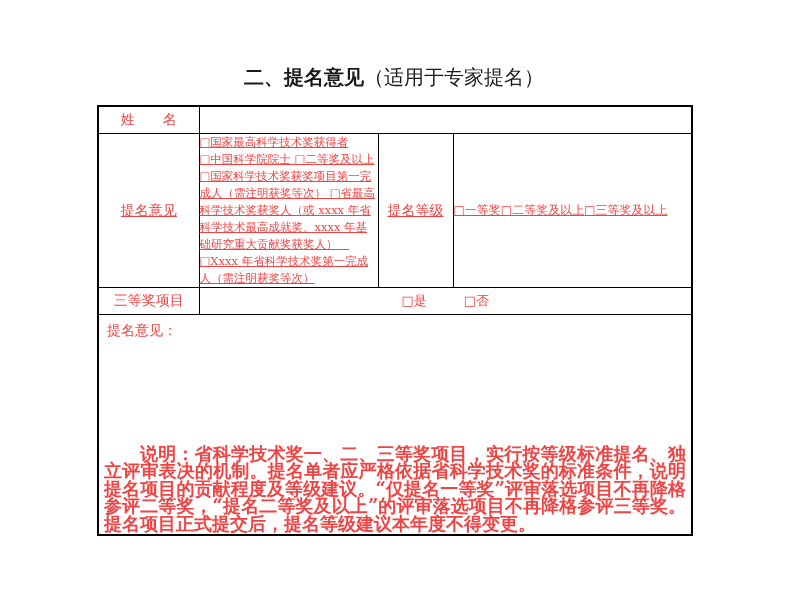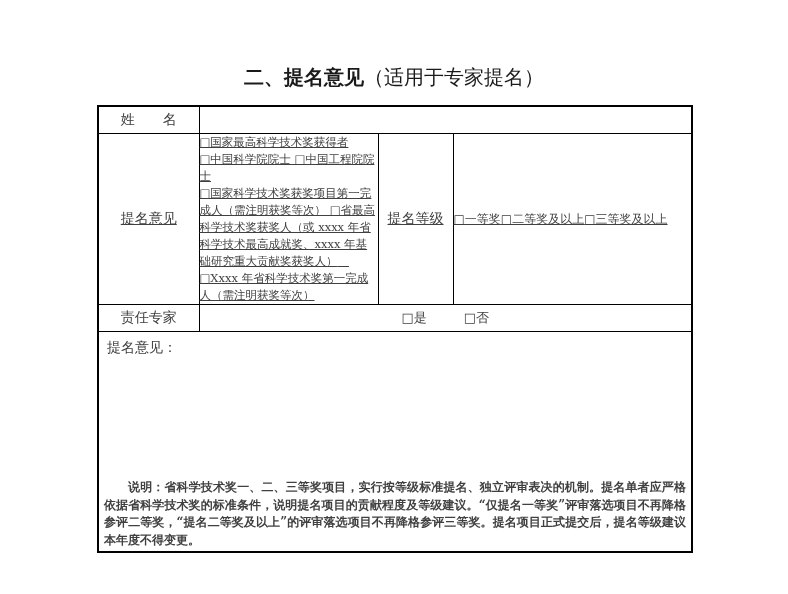--- a/index.html
+++ b/index.html
@@ -39,21 +39,21 @@
     top: 105px;
     width: 594px;
     border-collapse: collapse;
     table-layout: fixed;
     border: 2px solid #000000;
     font-family: "DejaVu Serif", "Liberation Serif", serif;
   }
   table.form td {
     border: 1px solid #000000;
     padding: 0;
-    color: #404040;
+    color: #ef4444;
   }
   td.label-cell {
     text-align: center;
     vertical-align: middle;
     font-size: 14px;
   }
   tr.row-name td    { height: 26px; }
   tr.row-expert td  { height: 144px; text-decoration: underline; }
   tr.row-resp td    { height: 26px; }
   tr.row-opinion td { height: 219px; }
@@ -90,21 +90,21 @@
     position: absolute;
     top: 7px;
     left: 8px;
     font-size: 14px;
   }
   .note-para {
     position: absolute;
     left: 5px;
     right: 5px;
     bottom: 2px;
-    font-size: 12px;
+    font-size: 18px;
     line-height: 17.5px;
     font-weight: 700;
     text-align: justify;
     text-indent: 2em;
   }
 </style>
 </head>
 <body>
 
 <div class="page">
@@ -124,31 +124,31 @@
     <tbody>
         <tr class="row-name">
       <td class="label-cell">姓　　名</td>
       <td colspan="3"></td>
     </tr>
 
     <tr class="row-expert">
       <td class="label-cell">提名意见</td>
       <td class="expert-options-cell">
         <div class="opt-block">□国家最高科学技术奖获得者</div>
-        <div class="opt-block">□中国科学院院士 □中国工程院院士</div>
+        <div class="opt-block">□中国科学院院士 □二等奖及以上</div>
         <div class="opt-block">□国家科学技术奖获奖项目第一完成人（需注明获奖等次） □省最高科学技术奖获奖人（或 xxxx 年省科学技术最高成就奖、xxxx 年基础研究重大贡献奖获奖人）　□Xxxx 年省科学技术奖第一完成人（需注明获奖等次）</div>
       </td>
       <td class="label-cell">提名等级</td>
       <td class="level-options-cell">
         <span>□一等奖</span><span>□二等奖及以上</span><span>□三等奖及以上</span>
       </td>
     </tr>
 
     <tr class="row-resp">
-      <td class="label-cell">责任专家</td>
+      <td class="label-cell">三等奖项目</td>
       <td colspan="3" class="resp-cell">
         <span class="yes-opt">□是</span><span class="no-opt">□否</span>
       </td>
     </tr>
 
     <tr class="row-opinion">
       <td colspan="4" class="opinion-cell">
         <div class="opinion-label">提名意见：</div>
         <div class="note-para">说明：省科学技术奖一、二、三等奖项目，实行按等级标准提名、独立评审表决的机制。提名单者应严格依据省科学技术奖的标准条件，说明提名项目的贡献程度及等级建议。“仅提名一等奖”评审落选项目不再降格参评二等奖，“提名二等奖及以上”的评审落选项目不再降格参评三等奖。提名项目正式提交后，提名等级建议本年度不得变更。</div>
       </td>

